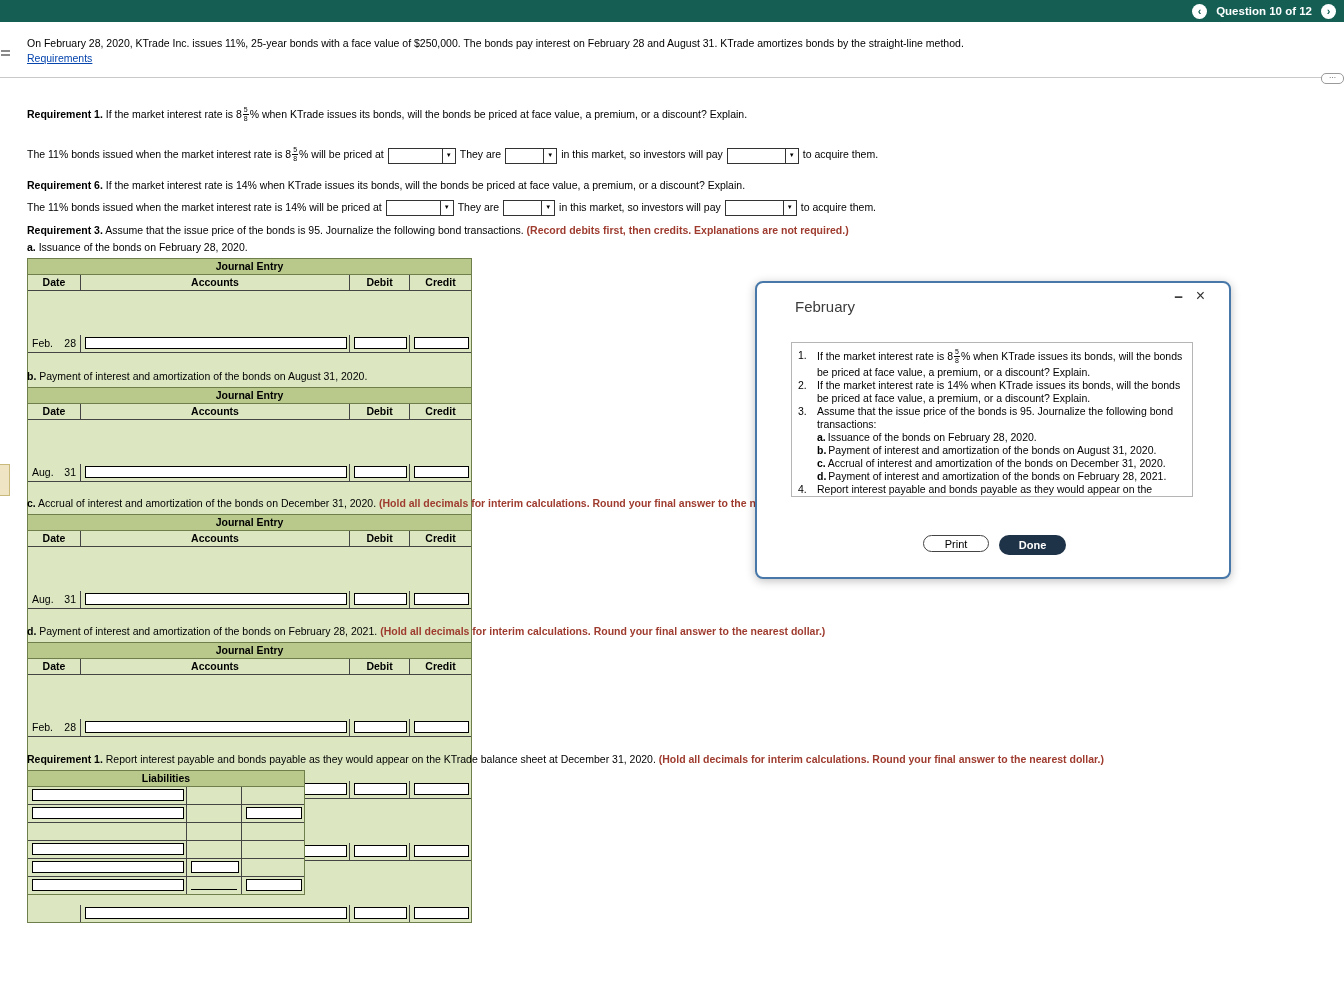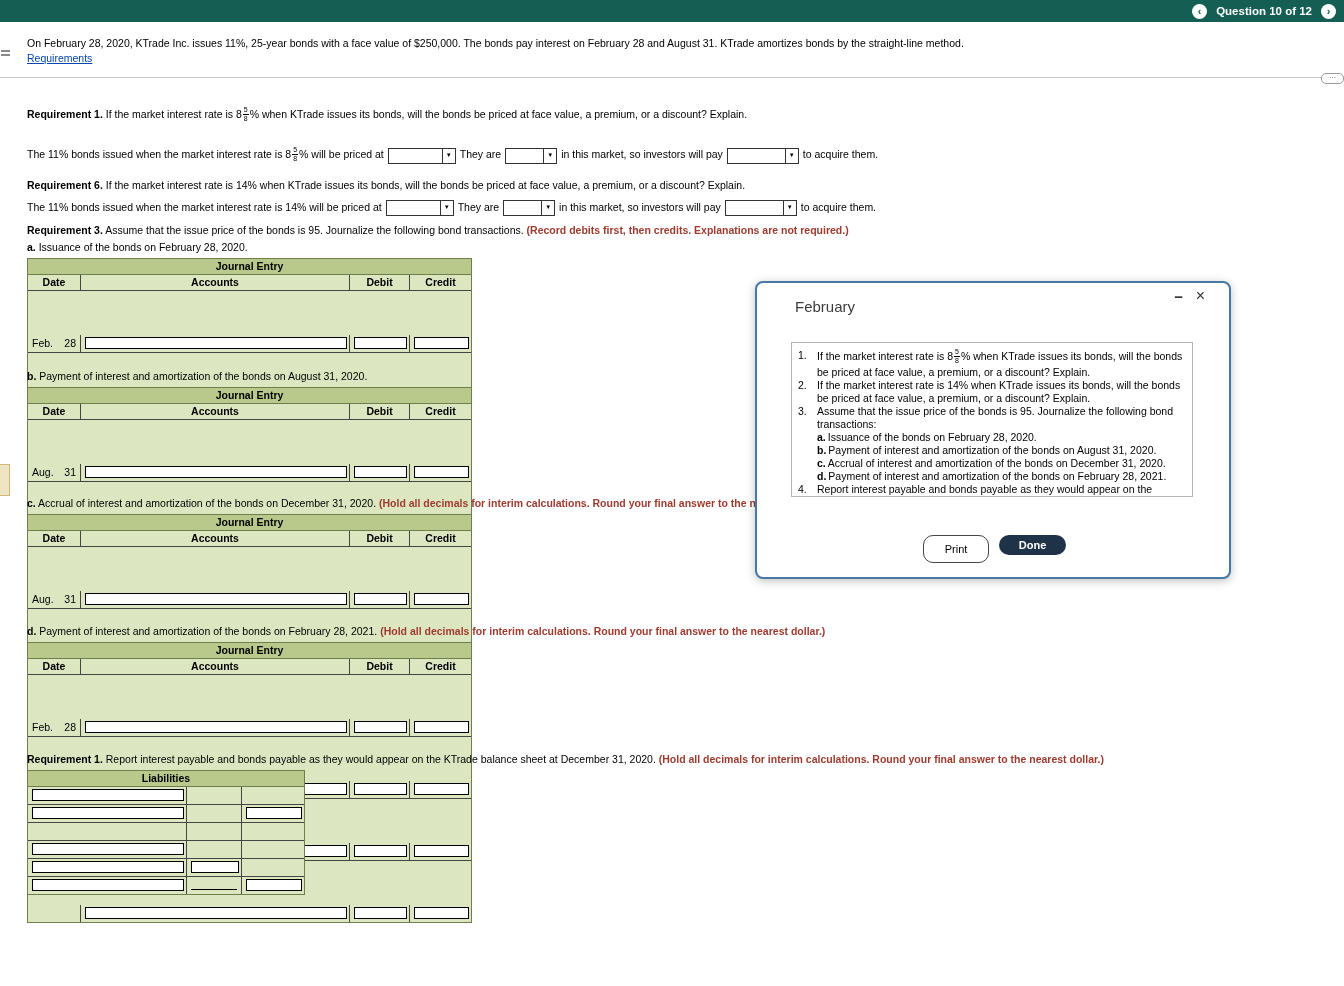--- a/index.html
+++ b/index.html
@@ -70,21 +70,21 @@
   .modal-min{position:absolute;right:46px;top:5px;font-size:15px;font-weight:bold;color:#333;cursor:pointer;}
   .modal-close{position:absolute;right:24px;top:4px;font-size:16px;color:#333;cursor:pointer;}
   .modal-title{position:absolute;left:38px;top:15px;font-size:15px;color:#3c3c3c;}
   .modal-box{position:absolute;left:34px;top:59px;width:402px;height:155px;border:1px solid #b5b5b5;
     box-sizing:border-box;padding:6px 8px 6px 6px;font-size:10.5px;line-height:13px;overflow:hidden;}
   .mitem{display:flex;}
   .mnum{width:19px;flex:none;}
   .mtext{flex:1;}
   .msub{margin-left:19px;}
   .msub b{margin-right:2px;}
-  .print-btn{position:absolute;left:166px;top:252px;width:66px;height:28px;border:1px solid #444;
+  .print-btn{position:absolute;left:166px;top:252px;width:66px;height:17px;border:1px solid #444;
     border-radius:10px;background:#fff;font-size:11px;cursor:pointer;font-family:"Liberation Sans",sans-serif;}
   .done-btn{position:absolute;left:242px;top:252px;width:67px;height:20px;border:none;border-radius:10px;
     background:#1E3248;color:#fff;font-size:11px;font-weight:bold;cursor:pointer;font-family:"Liberation Sans",sans-serif;}
 </style>
 </head>
 <body>
 
 <div class="topbar">
   <div class="qnav">
     <button class="nav-circle"><span>‹</span></button>

